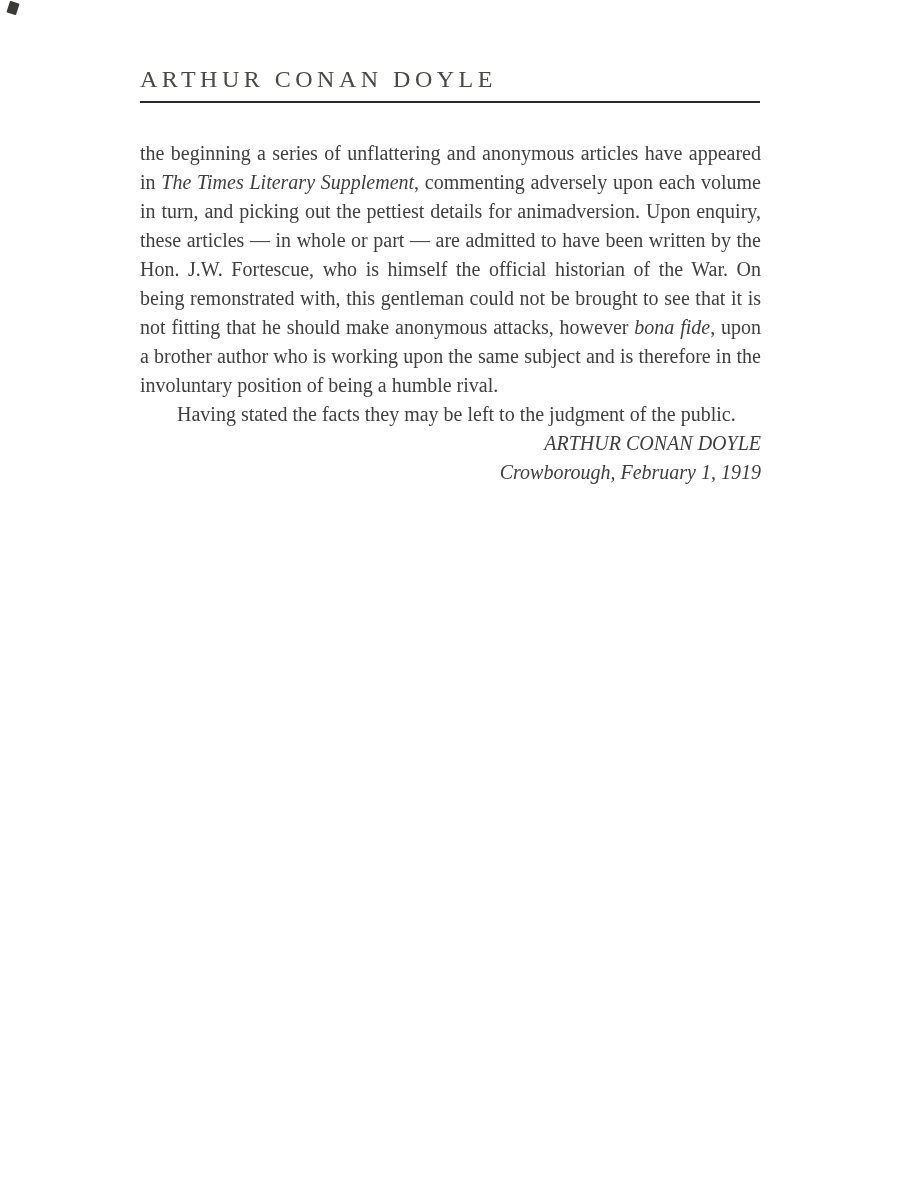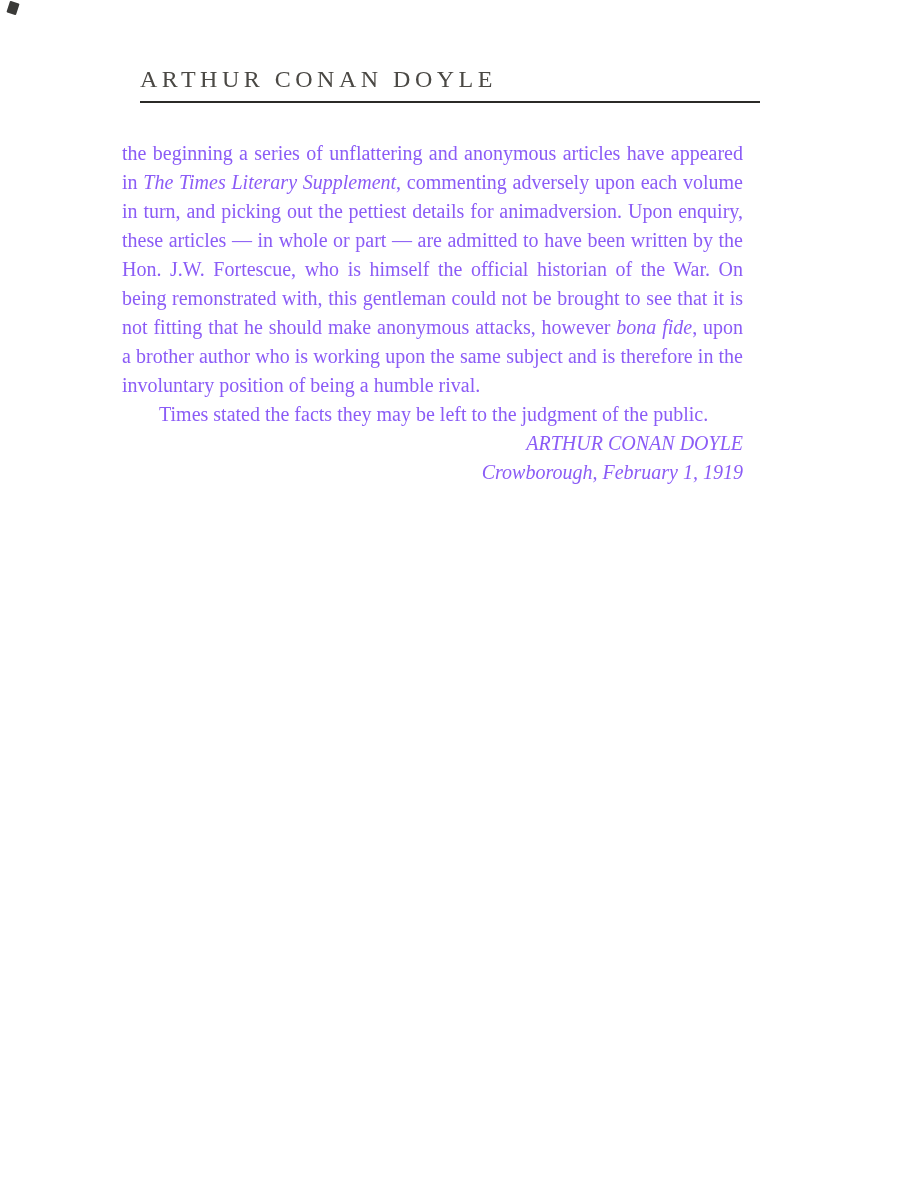--- a/index.html
+++ b/index.html
@@ -49,25 +49,25 @@
   .header-rule {
     margin-top: 9px;
     width: 620px;
     height: 2px;
     background: #2b2a27;
   }
 
   .page-body {
     position: absolute;
     top: 139px;
-    left: 122px;
+    left: 140px;
     width: 621px;
     font-size: 20px;
     line-height: 29px;
-    color: #8b5cf6;
+    color: #404040;
   }
 
   .para {
     text-align: justify;
     margin: 0;
   }
 
   .para.indent {
     text-indent: 37px;
   }
@@ -97,21 +97,21 @@
 
   <header class="page-header">
     <h1 class="header-title">ARTHUR CONAN DOYLE</h1>
     <div class="header-rule"></div>
   </header>
 
   <main class="page-body">
 
     <p class="para"><span>the beginning a series of unflattering and anonymous articles have appeared in </span><span class="italic">The Times Literary Supplement</span><span>, commenting adversely upon each volume in turn, and picking out the pettiest details for animadversion. Upon enquiry, these articles — in whole or part — are admitted to have been written by the Hon. J.W. Fortescue, who is himself the official historian of the War. On being remonstrated with, this gentleman could not be brought to see that it is not fitting that he should make anonymous attacks, however </span><span class="italic">bona fide</span><span>, upon a brother author who is working upon the same subject and is therefore in the involuntary position of being a humble rival.</span></p>
 
-    <p class="para indent">Times stated the facts they may be left to the judgment of the public.</p>
+    <p class="para indent">Having stated the facts they may be left to the judgment of the public.</p>
 
     <div class="signature-block">
       <p class="signature-name">ARTHUR CONAN DOYLE</p>
       <p class="signature-place">Crowborough, February 1, 1919</p>
     </div>
 
   </main>
 
 </div>
 

